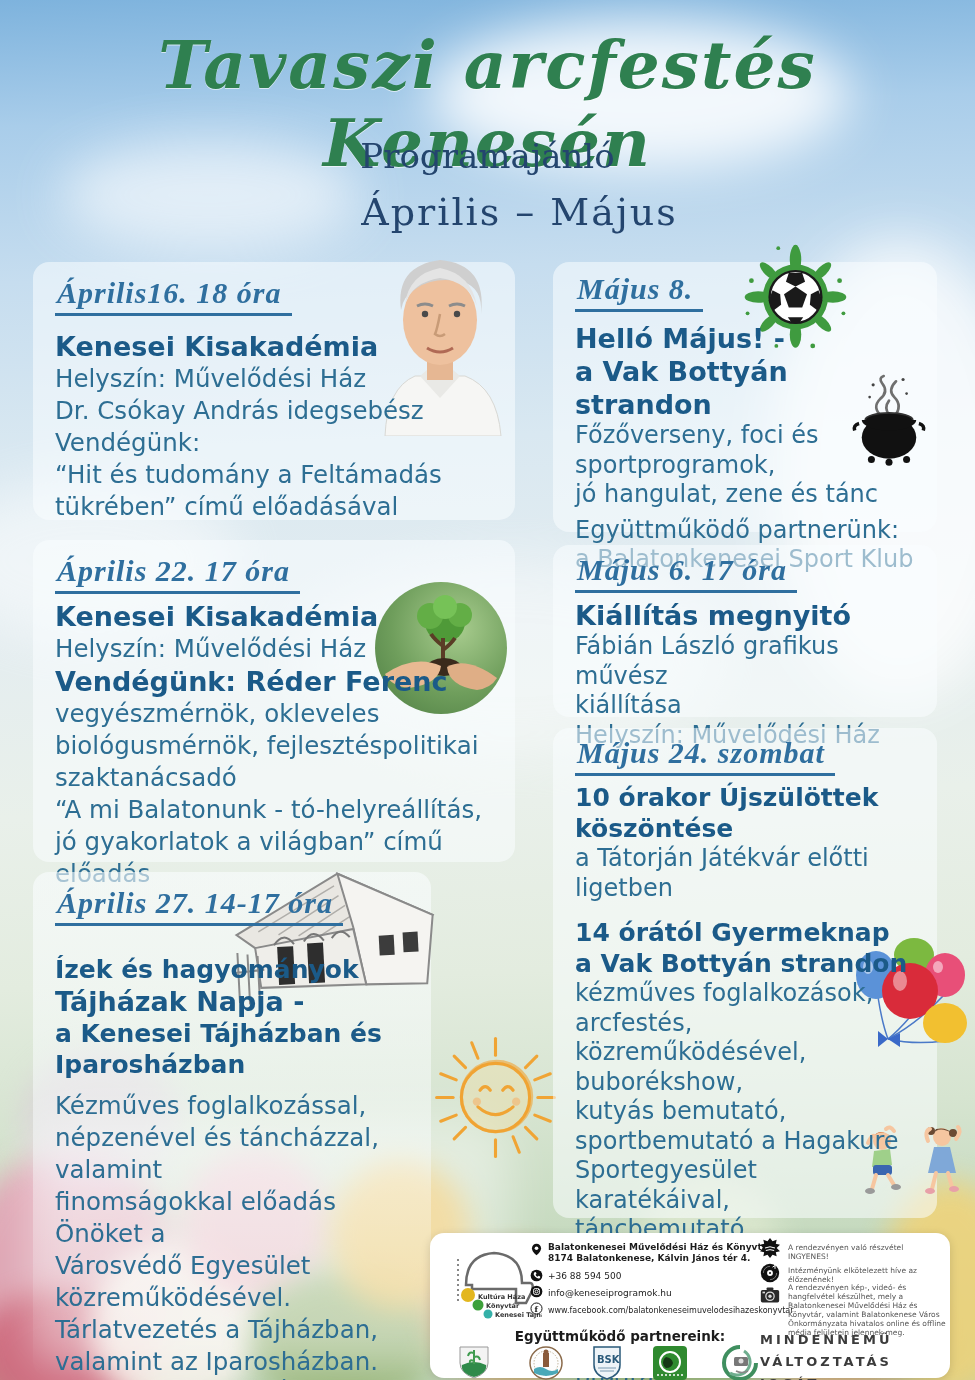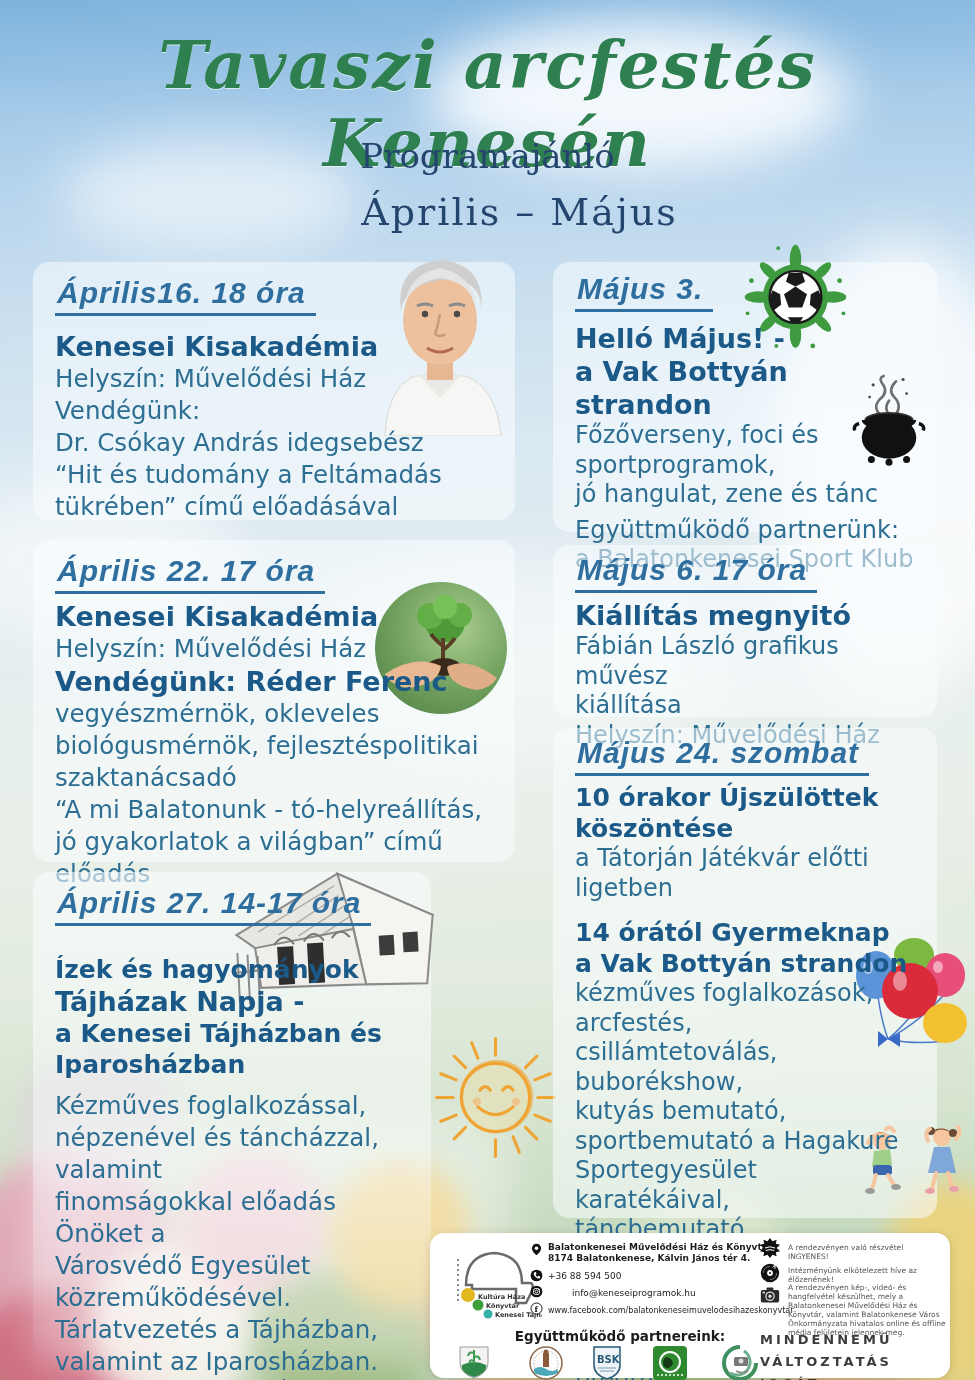--- a/index.html
+++ b/index.html
@@ -17,21 +17,21 @@
   .subtitle{position:absolute;top:136px;left:0;width:100%;text-align:center;
             font-family:"DejaVu Serif",serif;font-size:34px;color:#24456e;}
   .daterange{position:absolute;top:190px;left:0;width:100%;text-align:center;
              font-family:"DejaVu Serif",serif;font-size:38px;letter-spacing:2px;color:#24456e;margin-left:32px;}
 
   .card{position:absolute;background:rgba(250,253,255,.55);border-radius:16px;}
   .card.fade{background:linear-gradient(180deg,rgba(250,253,255,.60) 0%,
              rgba(250,253,255,.45) 55%,rgba(250,253,255,.12) 85%,rgba(250,253,255,0) 100%);}
   .pad{position:absolute;left:22px;top:14px;right:20px;}
 
-  .script-date{font-family:Liberation Sans, sans-serif;font-style:italic;font-weight:700;
+  .script-date{font-family:Liberation Serif, serif;font-style:italic;font-weight:700;
                font-size:30px;letter-spacing:1px;color:#2f6f9f;display:inline-block;
                border-bottom:3px solid #2f6f9f;padding:0 10px 3px 2px;}
   .h-bold{font-weight:700;color:#1b5a88;font-size:27px;line-height:33px;}
   .h-bold.sm{font-size:25px;line-height:31px;}
   .body-line{color:#2d6e93;font-size:24.5px;line-height:32px;}
   .rcol .body-line{font-size:24px;line-height:29.5px;}
   .gap6{height:6px;}.gap10{height:10px;}.gap14{height:14px;}.gap28{height:28px;}
 
   .art{position:absolute;}
   .tree-photo{position:absolute;width:132px;height:132px;border-radius:50%;overflow:hidden;
@@ -93,22 +93,22 @@
         <circle cx="92" cy="66" r="3.2" fill="#4a4a4a"></circle>
       <path d="M75 66 Q72 82 70 86 Q75 90 80 86" stroke="#c89b77" stroke-width="2.5" fill="none"></path>
       <path d="M62 100 Q75 108 88 100" stroke="#b06a55" stroke-width="3" fill="none"></path>
     </svg>
     <div class="pad">
       <span class="script-date">Április16. 18 óra</span>
       <div class="gap14"></div>
       <div class="h-bold">Kenesei Kisakadémia</div>
       <div>
           <div class="body-line">Helyszín: Művelődési Ház</div>
+          <div class="body-line">Dr. Csókay András idegsebész</div>
           <div class="body-line">Vendégünk:</div>
-          <div class="body-line">Dr. Csókay András idegsebész</div>
           <div class="body-line">“Hit és tudomány a Feltámadás</div>
           <div class="body-line">tükrében” című előadásával</div>
         </div>
     </div>
   </div>
 
   <div class="card" style="left:33px;top:540px;width:482px;height:322px;">
     <div class="tree-photo" style="right:8px;top:42px;">
       <svg width="132" height="132" viewBox="0 0 132 132">
         <circle cx="70" cy="40" r="20" fill="#4f9a38"></circle>
@@ -240,21 +240,21 @@
           <circle cx="28" cy="26" r="1.5" fill="#444"></circle>
       <ellipse cx="50" cy="72" rx="31" ry="24" fill="#111"></ellipse>
       <ellipse cx="50" cy="52" rx="27" ry="8" fill="#111" stroke="#333" stroke-width="2"></ellipse>
       <path d="M19 52 a31 12 0 0 0 62 0" fill="#111"></path>
       <path d="M16 56 q-7 2 -5 8 M84 56 q7 2 5 8" stroke="#111" stroke-width="4" fill="none"></path>
       <circle cx="30" cy="97" r="4" fill="#111"></circle>
           <circle cx="50" cy="100" r="4" fill="#111"></circle>
           <circle cx="70" cy="97" r="4" fill="#111"></circle>
     </svg>
     <div class="pad" style="top:10px;">
-      <span class="script-date">Május 3.</span>
+      <span class="script-date">Május 8.</span>
       <div class="gap10"></div>
       <div class="h-bold">Helló Május! -</div>
       <div class="h-bold">a Vak Bottyán strandon</div>
       <div>
             <div class="body-line">Főzőverseny, foci és</div>
             <div class="body-line">sportprogramok,</div>
             <div class="body-line">jó hangulat, zene és tánc</div>
           </div>
       <div class="gap6"></div>
       <div>
@@ -328,21 +328,21 @@
     <div class="pad" style="top:8px;">
       <span class="script-date">Május 24. szombat</span>
       <div class="gap6"></div>
       <div class="h-bold sm">10 órakor Újszülöttek köszöntése</div>
       <div class="body-line">a Tátorján Játékvár előtti ligetben</div>
       <div class="gap14"></div>
       <div class="h-bold sm">14 órától Gyermeknap</div>
       <div class="h-bold sm">a Vak Bottyán strandon</div>
       <div>
             <div class="body-line">kézműves foglalkozások, arcfestés,</div>
-            <div class="body-line">csillámtetoválás, buborékshow,</div>
+            <div class="body-line">közreműködésével, buborékshow,</div>
             <div class="body-line">kutyás bemutató,</div>
             <div class="body-line">sportbemutató a Hagakure</div>
             <div class="body-line">Sportegyesület karatékáival,</div>
             <div class="body-line">táncbemutató</div>
             <div class="body-line">az Euphoria Művészeti Stúdió</div>
             <div class="body-line">tanítványaival,</div>
             <div class="body-line">bohócműsor, zenés program,</div>
           </div>
     </div>
   </div>
@@ -372,21 +372,21 @@
         <circle cx="10" cy="10" r="9" fill="#111"></circle>
         <path d="M6 6 q1.5-2 3-1 l1 2 q-.5 1.5-1.5 2 q1 2 3 3 q.8-1 2-1.5 l2 1 q1 1.5-1 3 q-3 1-6.5-2.5 Q4.5 8.5 6 6 Z" fill="#fff"></path>
       </svg>
     <div class="f-row" style="top:38px;">+36 88 594 500</div>
     <svg class="f-ic" style="top:52px;" viewBox="0 0 20 20">
         <circle cx="10" cy="10" r="9" fill="#111"></circle>
         <rect x="5.5" y="5.5" width="9" height="9" rx="2.5" fill="none" stroke="#fff" stroke-width="1.4"></rect>
         <circle cx="10" cy="10" r="2.2" fill="none" stroke="#fff" stroke-width="1.4"></circle>
         <circle cx="13.2" cy="6.8" r=".9" fill="#fff"></circle>
       </svg>
-    <div class="f-row" style="top:55px;margin-left:24px;">info@keneseiprogramok.hu</div>
+    <div class="f-row" style="top:55px;">info@keneseiprogramok.hu</div>
     <svg class="f-ic" style="top:69px;" viewBox="0 0 20 20">
         <circle cx="10" cy="10" r="8.5" fill="#fff" stroke="#111" stroke-width="1.5"></circle>
         <text x="7" y="15" font-size="12" font-weight="bold" fill="#111" font-family="DejaVu Serif">f</text>
       </svg>
     <div class="f-row" style="top:72px;font-size:8px;">www.facebook.com/balatonkeneseimuvelodesihazeskonyvtar</div>
 
     <div class="partners-label">Együttműködő partnereink:</div>
 
     <svg class="plogo" style="left:28px;" width="32" height="34" viewBox="0 0 32 34">
         <path d="M2 2 L30 2 L30 18 Q30 28 16 33 Q2 28 2 18 Z" fill="#f3f3f3" stroke="#999"></path>

